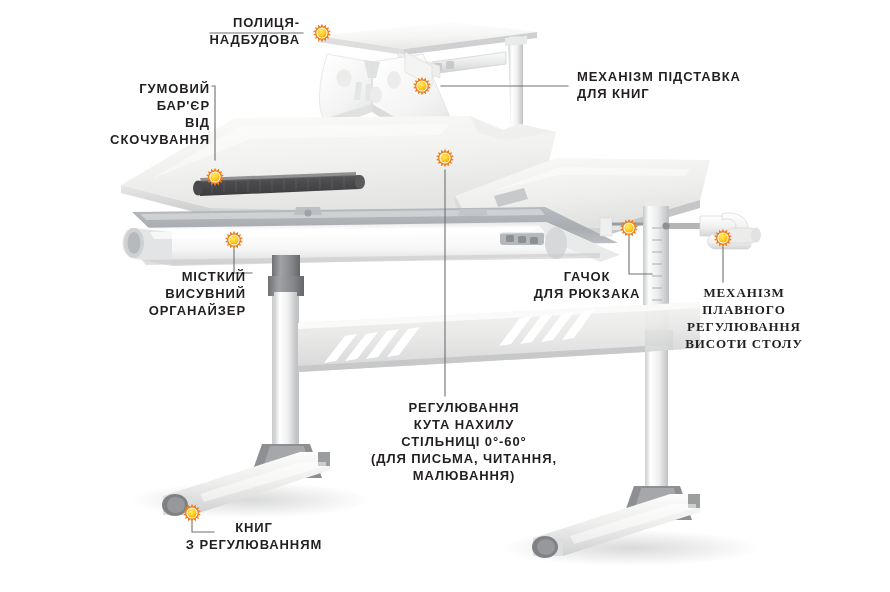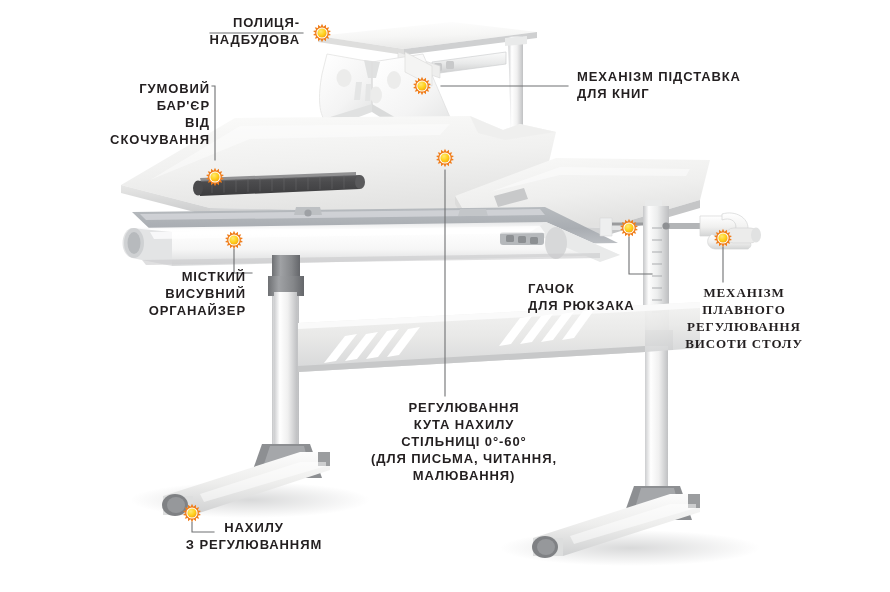--- a/index.html
+++ b/index.html
@@ -401,28 +401,28 @@
 НАДБУДОВА</div>
     <div class="callout right" style="left: 88px; top: 80px; width: 122px; text-align: right;">ГУМОВИЙ
 БАР'ЄР
 ВІД
 СКОЧУВАННЯ</div>
     <div class="callout left" style="left: 577px; top: 68px; width: 215px; text-align: left;">МЕХАНІЗМ ПІДСТАВКА
 ДЛЯ КНИГ</div>
     <div class="callout center" style="left: 126px; top: 268px; width: 120px; text-align: right;">МІСТКИЙ
 ВИСУВНИЙ
 ОРГАНАЙЗЕР</div>
-    <div class="callout center" style="left: 528px; top: 280px; width: 118px; text-align: left;">ГАЧОК
+    <div class="callout center" style="left: 528px; top: 268px; width: 118px; text-align: center;">ГАЧОК
 ДЛЯ РЮКЗАКА</div>
     <div class="callout center" style="left: 674px; top: 284px; width: 140px; text-align: center; font-family: Liberation Serif, serif;">МЕХАНІЗМ
 ПЛАВНОГО
 РЕГУЛЮВАННЯ
 ВИСОТИ СТОЛУ</div>
     <div class="callout center" style="left: 344px; top: 399px; width: 240px; text-align: center;">РЕГУЛЮВАННЯ
 КУТА НАХИЛУ
 СТІЛЬНИЦІ 0°-60°
 (ДЛЯ ПИСЬМА, ЧИТАННЯ,
 МАЛЮВАННЯ)</div>
-    <div class="callout center" style="left: 168px; top: 519px; width: 172px; text-align: center;">НАХИЛУ
+    <div class="callout center" style="left: 168px; top: 519px; width: 172px; text-align: center;">КНИГ
 З РЕГУЛЮВАННЯМ</div>
   </div>
 
 </div>
 
 </body></html>

